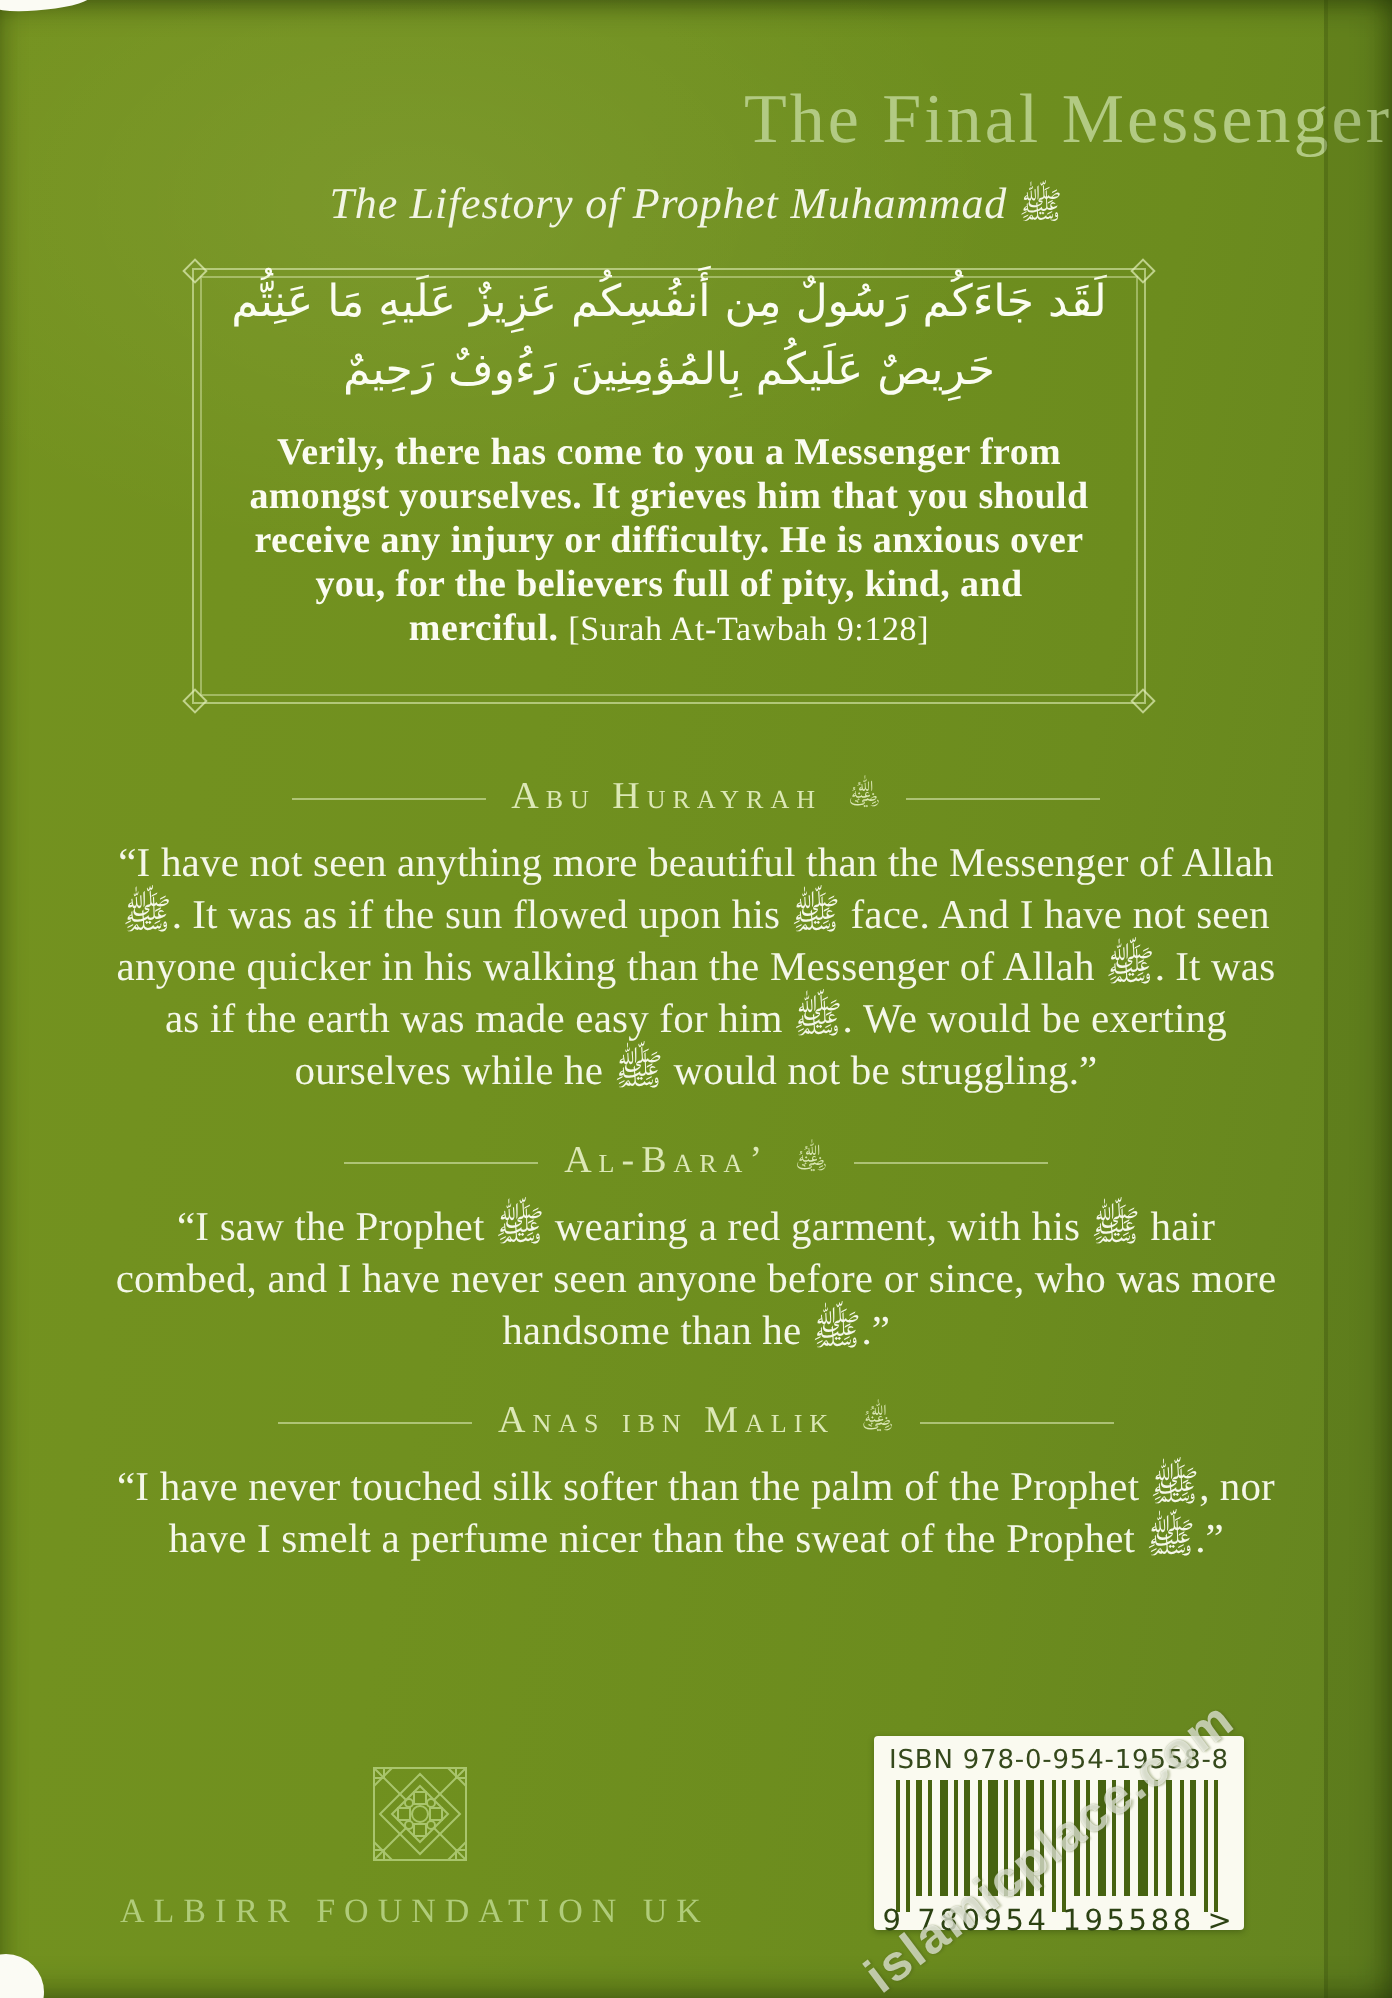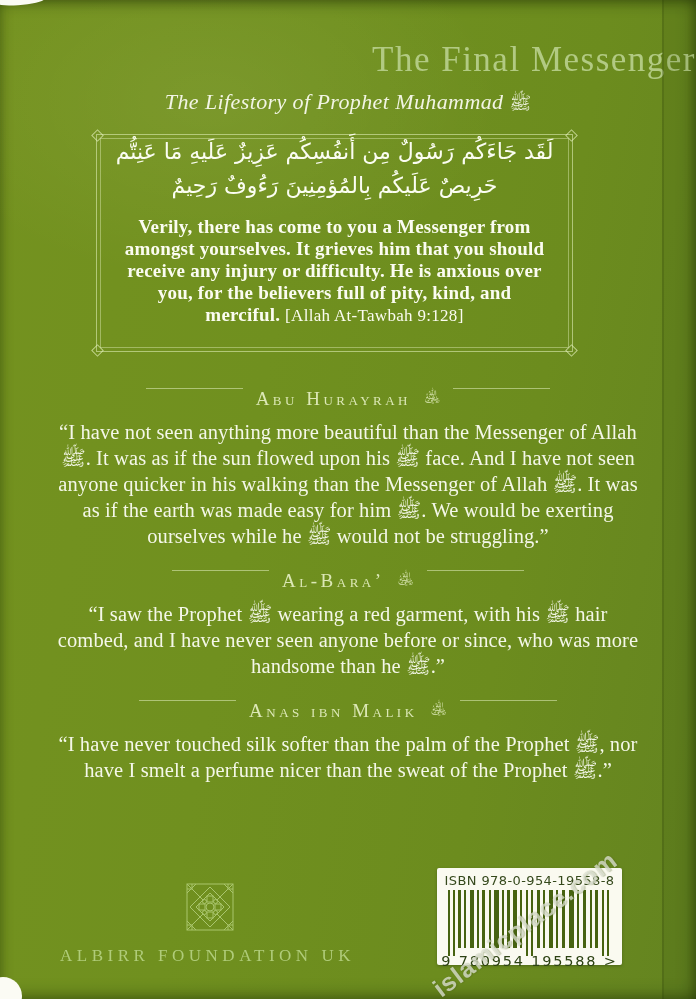--- a/index.html
+++ b/index.html
@@ -57,21 +57,21 @@
   .arabic.first{margin-top:0;}
   .translation{
     margin:13px 24px 0;color:#fbfcf1;font-weight:bold;
     font-size:19px;line-height:1.16;letter-spacing:.2px;
   }
   .verse-source{font-weight:normal;font-size:17px;letter-spacing:.3px;}
 
   
   .sec{margin-top:36px;}
   .sec + .sec{margin-top:21px;}
-  .sec-head{display:flex;align-items:flex-start;justify-content:center;gap:13px;}
+  .sec-head{display:flex;align-items:center;justify-content:center;gap:13px;}
   .sec-head .rule{width:97px;height:1px;background:rgba(226,238,190,.55);}
   .narrator{
     font-variant:small-caps;font-size:19px;letter-spacing:3.5px;
     color:#dce8b6;white-space:nowrap;
   }
   .narrator-honorific{font-family:"DejaVu Sans",sans-serif;font-size:15px;color:#dce8b6;}
   .quote{
     margin:9px auto 0;width:592px;text-align:center;
     color:#f4f7e8;font-size:20.5px;line-height:1.27;letter-spacing:.1px;
   }
@@ -119,21 +119,21 @@
     <span class="pbuh">ﷺ</span></p>
 
   <div class="verse-box">
     <span class="orn tl"></span>
     <span class="orn tr"></span>
     <span class="orn bl"></span>
     <span class="orn br"></span>
     <p class="arabic first" lang="ar" dir="rtl">لَقَد جَاءَكُم رَسُولٌ مِن أَنفُسِكُم عَزِيزٌ عَلَيهِ مَا عَنِتُّم</p>
     <p class="arabic" lang="ar" dir="rtl">حَرِيصٌ عَلَيكُم بِالمُؤمِنِينَ  رَءُوفٌ رَحِيمٌ</p>
     <p class="translation"><span>Verily, there has come to you a Messenger from amongst yourselves. It grieves him that you should receive any injury or difficulty. He is anxious over you, for the believers full of pity, kind, and merciful.</span>
-      <span class="verse-source">[Allah At-Tawbah 9:128]</span></p>
+      <span class="verse-source">[Surah At-Tawbah 9:128]</span></p>
   </div>
 
   <div class="sec">
     <div class="sec-head">
       <span class="rule"></span>
       <span class="narrator">Abu Hurayrah</span>
       <span class="narrator-honorific">﵁</span>
       <span class="rule"></span>
     </div>
     <p class="quote">“I have not seen anything more beautiful than the Messenger of Allah ﷺ. It was as if the sun flowed upon his ﷺ face. And I have not seen anyone quicker in his walking than the Messenger of Allah ﷺ. It was as if the earth was made easy for him ﷺ. We would be exerting ourselves while he ﷺ would not be struggling.”</p>

